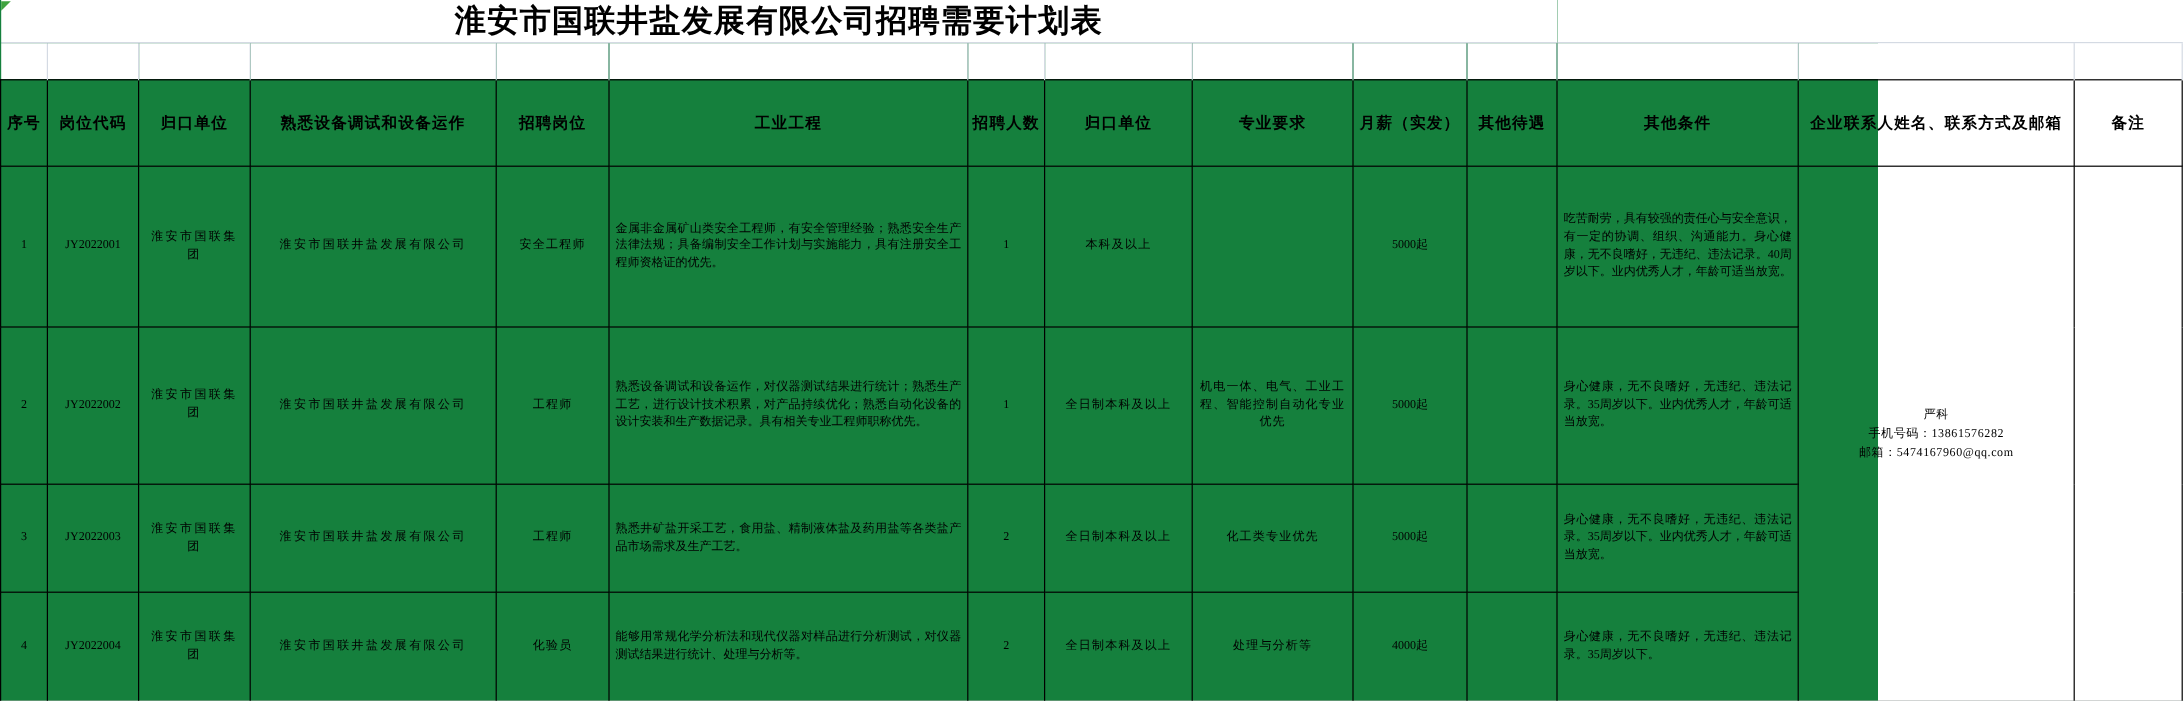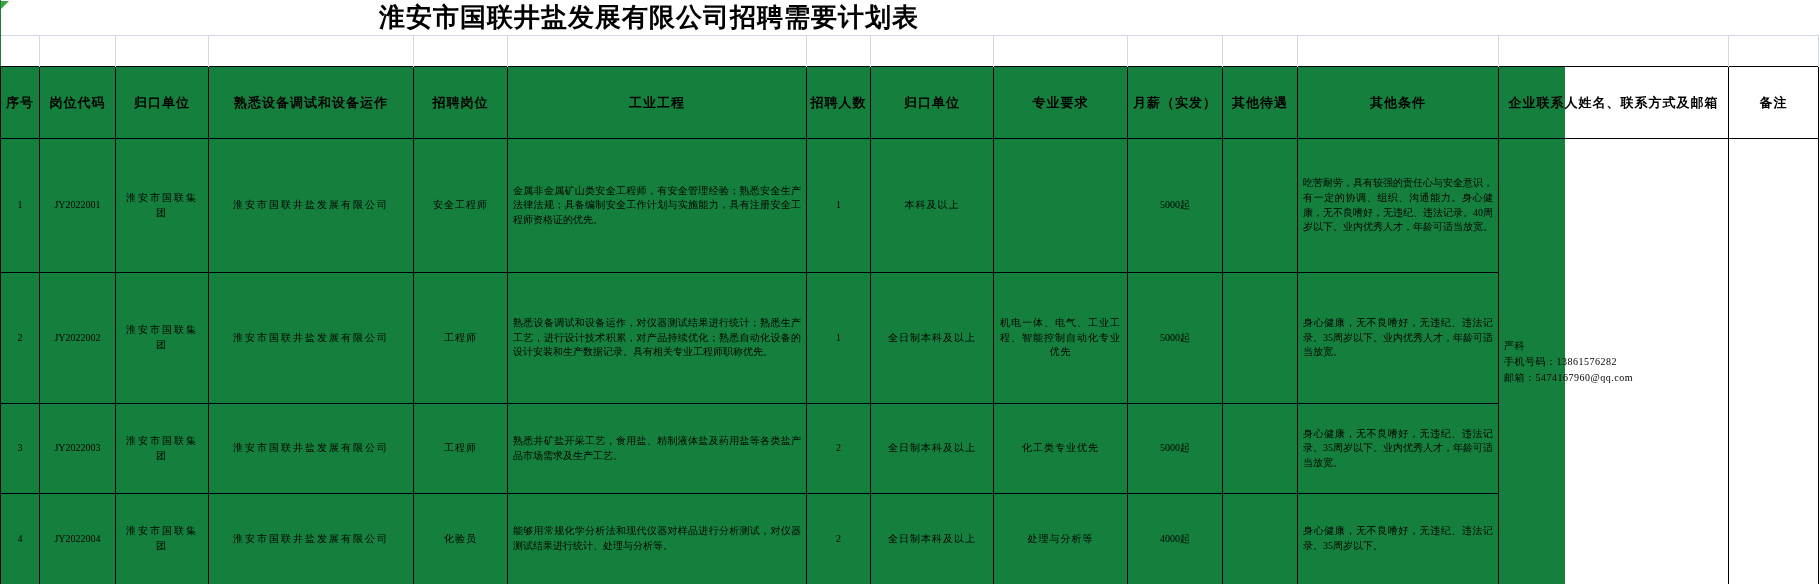--- a/index.html
+++ b/index.html
@@ -34,21 +34,21 @@
     text-align:center;letter-spacing:1px;padding:2px 3px;line-height:1.5;
   }
   tr.data-row td{
     border:1.5px solid #000;font-size:10px;padding:2px 5px;line-height:1.46;
   }
   td.c{text-align:center;}
   td.j{text-align:justify;text-align-last:left;padding:3px 6px;}
   .ls2{letter-spacing:2px;}
   .ls1{letter-spacing:1px;}
   td.contact{
-    text-align:left;vertical-align:middle;padding:3px 8px;letter-spacing:0.5px;
+    text-align:center;vertical-align:middle;padding:3px 8px;letter-spacing:0.5px;
   }
   td.contact div{line-height:1.6;}
 </style>
 </head>
 <body>
 
 <div class="sheet">
   <div class="corner-tri"></div>
 
   <table class="plan">

